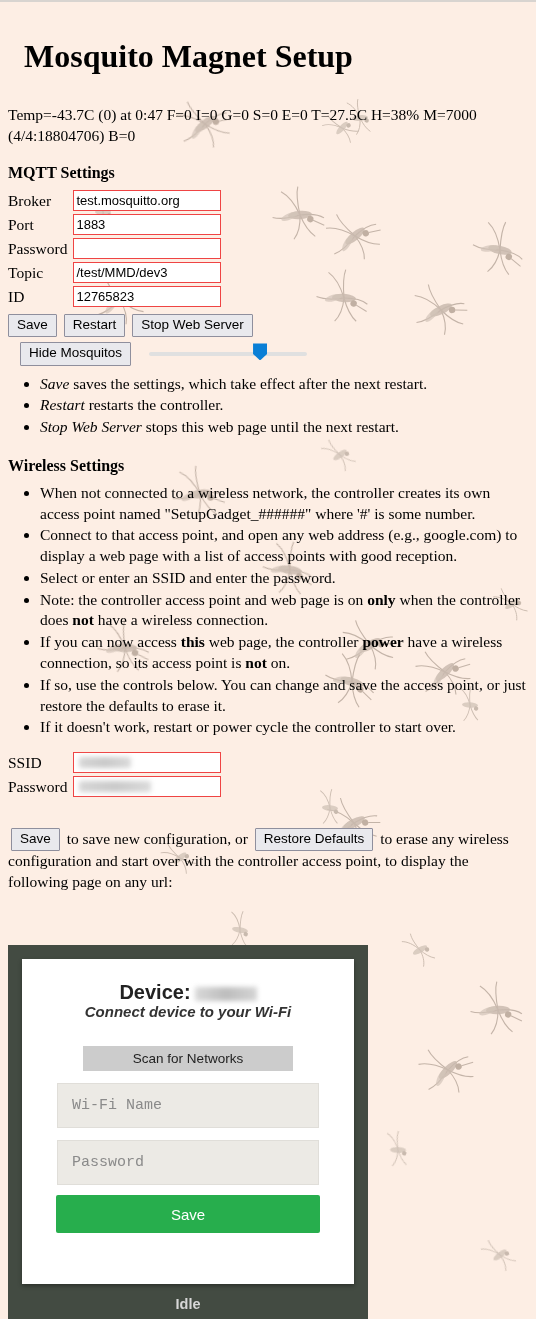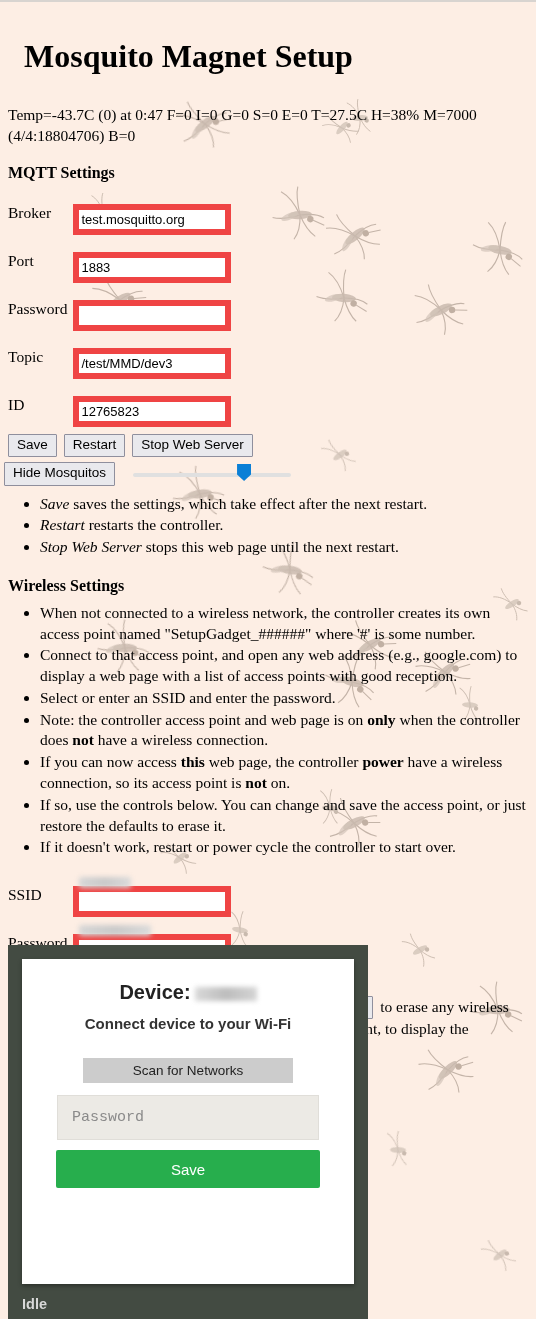--- a/index.html
+++ b/index.html
@@ -82,45 +82,44 @@
     font-size: 15.5px;
     vertical-align: middle;
   }
   table.fields td.lbl { padding-right: 6px; white-space: nowrap; }
   input.txt {
     width: 142px;
     height: 17px;
     font-family: "Liberation Sans", sans-serif;
     font-size: 13px;
     padding: 1px 2px;
-    border: 6px solid #ef4444;
+    border: 1px solid #ef4444;
     background: #ffffff;
     color: #000;
     box-sizing: content-box;
-    margin-top: 14px;
   }
   .redact {
     position: absolute;
     background: linear-gradient(90deg,#d6d6d6,#c9c9c9,#dadada);
     filter: blur(2.6px);
     border-radius: 2px;
   }
   .btn {
     font-family: "Liberation Sans", sans-serif;
     font-size: 13.5px;
     background: #e9e9ed;
     border: 1px solid #8f8f9d;
     color: #000;
     padding: 2px 8px 3px 8px;
     border-radius: 1px;
     line-height: 1.2;
     cursor: default;
   }
   .btnrow { margin: 4px 0 0 8px; display: flex; align-items: center; gap: 7px; }
-  .btnrow2 { margin: 5px 0 0 4px; display: flex; align-items: center; gap: 12px; }
+  .btnrow2 { margin: 5px 0 0 20px; display: flex; align-items: flex-start; gap: 12px; }
   .slider-wrap {
     position: relative;
     width: 158px;
     height: 22px;
     margin-left: 6px;
   }
   .slider-track {
     position: absolute;
     top: 10px; left: 0;
     width: 158px;
@@ -181,21 +180,22 @@
     filter: blur(2.4px);
     vertical-align: -2px;
     margin-left: 4px;
   }
   .ph-title {
     text-align: center;
     font-family: "Liberation Sans", sans-serif;
     font-size: 15px;
     font-weight: bold;
     color: #333;
-    margin-top: 14px;
+    margin-top: 2px;
+    font-style: italic;
   }
   .ph-scan {
     margin: 26px auto 0 auto;
     width: 210px;
     height: 25px;
     background: #cccccc;
     color: #222;
     font-family: "Liberation Sans", sans-serif;
     font-size: 13.5px;
     display: flex;
@@ -226,21 +226,21 @@
     font-family: "Liberation Sans", sans-serif;
     font-size: 15px;
     display: flex;
     align-items: center;
     justify-content: center;
     border-radius: 2px;
     cursor: default;
   }
   .ph-status {
     margin-top: 12px;
-    text-align: left;
+    text-align: center;
     font-family: "Liberation Sans", sans-serif;
     font-size: 14.5px;
     font-weight: bold;
     color: #d8d8d8;
   }
 </style>
 </head>
 <body>
 
 <div id="top-edge"></div>
@@ -387,19 +387,20 @@
     <button class="btn">Save</button><span> to save new configuration, or </span><button class="btn">Restore Defaults</button><span> to erase any wireless configuration and start over with the controller access point, to display the following page on any url:</span>
   </p>
 
   <div id="phone">
     <div id="phone-screen">
       <div class="ph-dev">
         <span>Device:</span><span class="redact2"></span>
       </div>
       <div class="ph-title">Connect device to your Wi-Fi</div>
       <div class="ph-scan">Scan for Networks</div>
+      <div class="ph-input">Wi-Fi Name</div>
       <div class="ph-input">Password</div>
       <div class="ph-save">Save</div>
     </div>
     <div class="ph-status">Idle</div>
   </div>
 
 </div>
 
 </body></html>

